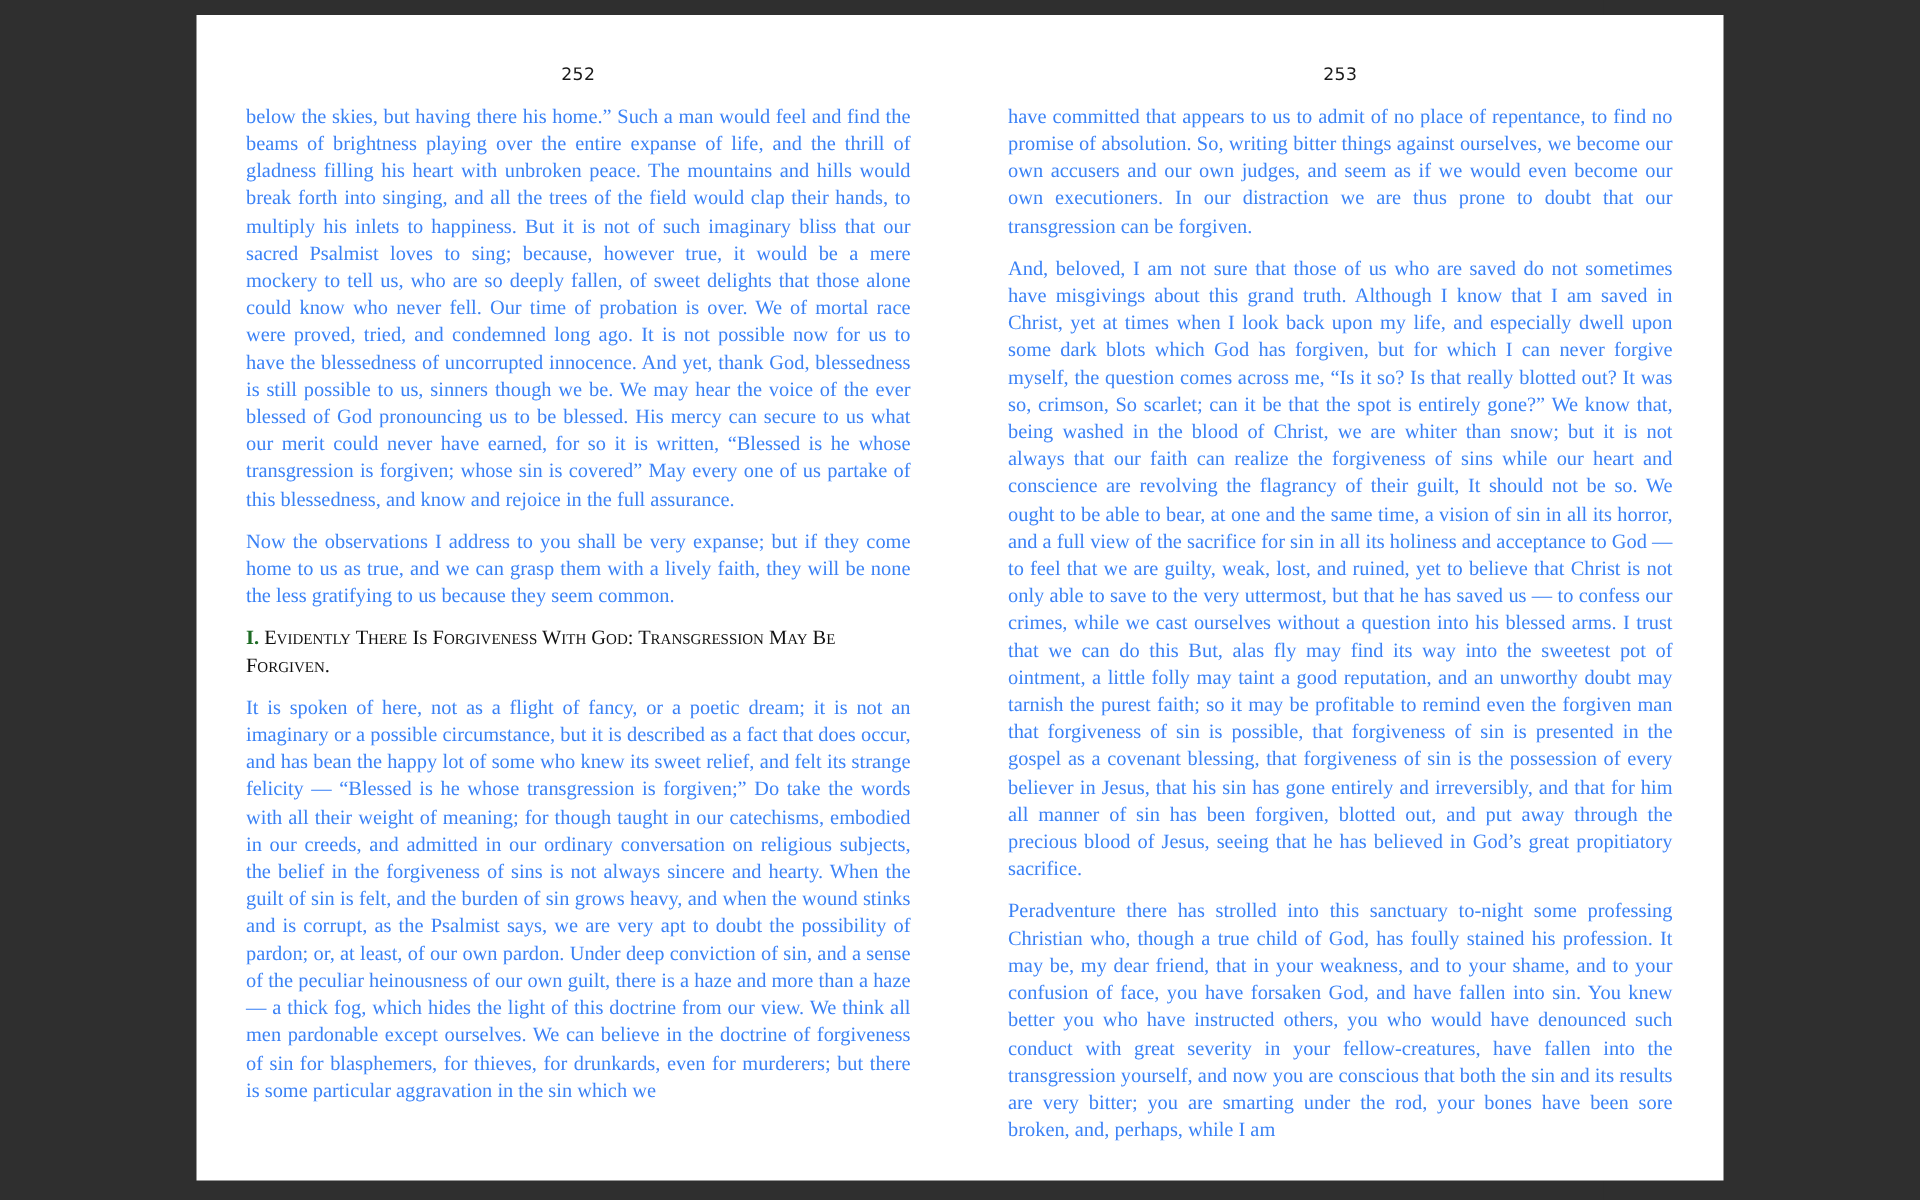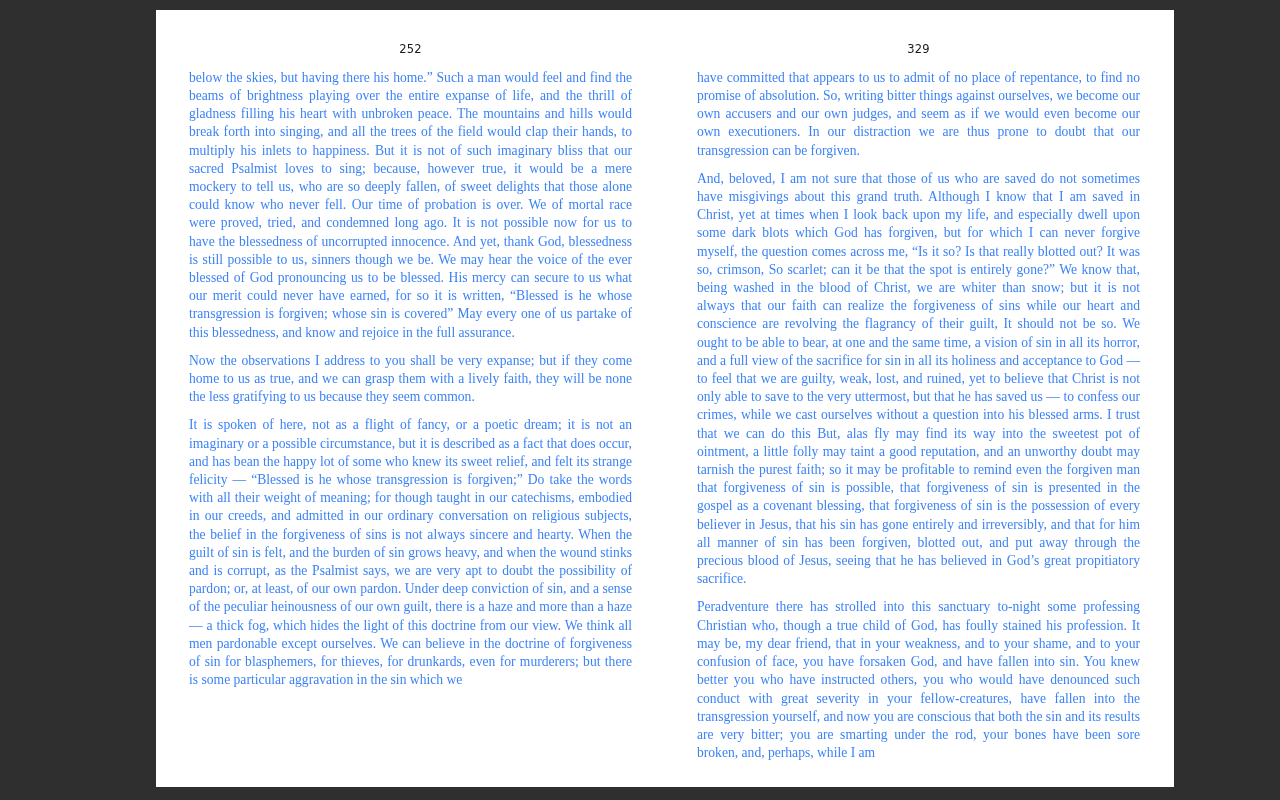--- a/index.html
+++ b/index.html
@@ -12,21 +12,20 @@
   }
   body {
     font-family: "Liberation Serif", "DejaVu Serif", serif;
   }
 
   #viewport {
     position: relative;
     width: 1069px;
     height: 800px;
     background: #2f2f2f;
-    margin-left: 25px;
   }
 
   #page {
     position: absolute;
     left: 131px;
     top: 10px;
     width: 1018px;
     height: 777px;
     background: #ffffff;
     overflow: hidden;
@@ -98,26 +97,27 @@
 <div id="viewport">
   <div id="page">
     <div class="columns">
 
       <div class="column">
         <div class="folio">252</div>
 
         <p class="para">below the skies, but having there his home.” Such a man would feel and find the beams of brightness playing over the entire expanse of life, and the thrill of gladness filling his heart with unbroken peace. The mountains and hills would break forth into singing, and all the trees of the field would clap their hands, to multiply his inlets to happiness. But it is not of such imaginary bliss that our sacred Psalmist loves to sing; because, however true, it would be a mere mockery to tell us, who are so deeply fallen, of sweet delights that those alone could know who never fell. Our time of probation is over. We of mortal race were proved, tried, and condemned long ago. It is not possible now for us to have the blessedness of uncorrupted innocence. And yet, thank God, blessedness is still possible to us, sinners though we be. We may hear the voice of the ever blessed of God pronouncing us to be blessed. His mercy can secure to us what our merit could never have earned, for so it is written, “Blessed is he whose transgression is forgiven; whose sin is covered” May every one of us partake of this blessedness, and know and rejoice in the full assurance.</p>
         <p class="para">Now the observations I address to you shall be very expanse; but if they come home to us as true, and we can grasp them with a lively faith, they will be none the less gratifying to us because they seem common.</p>
 
+        <h2 class="section-heading"><span class="marker">I.</span> <span class="heading-text">Evidently There Is Forgiveness With God: Transgression May Be Forgiven.</span></h2>
 
         <p class="para">It is spoken of here, not as a flight of fancy, or a poetic dream; it is not an imaginary or a possible circumstance, but it is described as a fact that does occur, and has bean the happy lot of some who knew its sweet relief, and felt its strange felicity — “Blessed is he whose transgression is forgiven;” Do take the words with all their weight of meaning; for though taught in our catechisms, embodied in our creeds, and admitted in our ordinary conversation on religious subjects, the belief in the forgiveness of sins is not always sincere and hearty. When the guilt of sin is felt, and the burden of sin grows heavy, and when the wound stinks and is corrupt, as the Psalmist says, we are very apt to doubt the possibility of pardon; or, at least, of our own pardon. Under deep conviction of sin, and a sense of the peculiar heinousness of our own guilt, there is a haze and more than a haze — a thick fog, which hides the light of this doctrine from our view. We think all men pardonable except ourselves. We can believe in the doctrine of forgiveness of sin for blasphemers, for thieves, for drunkards, even for murderers; but there is some particular aggravation in the sin which we</p>
       </div>
 
       <div class="column">
-        <div class="folio">329</div>
+        <div class="folio">253</div>
 
         <p class="para">have committed that appears to us to admit of no place of repentance, to find no promise of absolution. So, writing bitter things against ourselves, we become our own accusers and our own judges, and seem as if we would even become our own executioners. In our distraction we are thus prone to doubt that our transgression can be forgiven.</p>
         <p class="para">And, beloved, I am not sure that those of us who are saved do not sometimes have misgivings about this grand truth. Although I know that I am saved in Christ, yet at times when I look back upon my life, and especially dwell upon some dark blots which God has forgiven, but for which I can never forgive myself, the question comes across me, “Is it so? Is that really blotted out? It was so, crimson, So scarlet; can it be that the spot is entirely gone?” We know that, being washed in the blood of Christ, we are whiter than snow; but it is not always that our faith can realize the forgiveness of sins while our heart and conscience are revolving the flagrancy of their guilt, It should not be so. We ought to be able to bear, at one and the same time, a vision of sin in all its horror, and a full view of the sacrifice for sin in all its holiness and acceptance to God — to feel that we are guilty, weak, lost, and ruined, yet to believe that Christ is not only able to save to the very uttermost, but that he has saved us — to confess our crimes, while we cast ourselves without a question into his blessed arms. I trust that we can do this But, alas fly may find its way into the sweetest pot of ointment, a little folly may taint a good reputation, and an unworthy doubt may tarnish the purest faith; so it may be profitable to remind even the forgiven man that forgiveness of sin is possible, that forgiveness of sin is presented in the gospel as a covenant blessing, that forgiveness of sin is the possession of every believer in Jesus, that his sin has gone entirely and irreversibly, and that for him all manner of sin has been forgiven, blotted out, and put away through the precious blood of Jesus, seeing that he has believed in God’s great propitiatory sacrifice.</p>
         <p class="para">Peradventure there has strolled into this sanctuary to-night some professing Christian who, though a true child of God, has foully stained his profession. It may be, my dear friend, that in your weakness, and to your shame, and to your confusion of face, you have forsaken God, and have fallen into sin. You knew better you who have instructed others, you who would have denounced such conduct with great severity in your fellow-creatures, have fallen into the transgression yourself, and now you are conscious that both the sin and its results are very bitter; you are smarting under the rod, your bones have been sore broken, and, perhaps, while I am</p>
       </div>
 
     </div>
   </div>
 </div>
 

